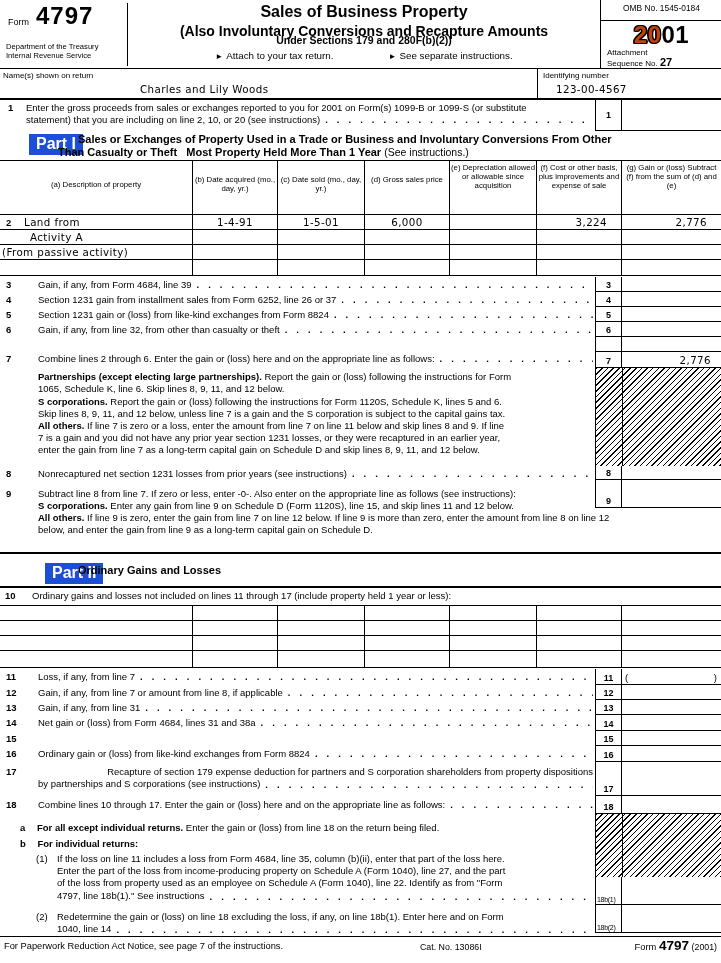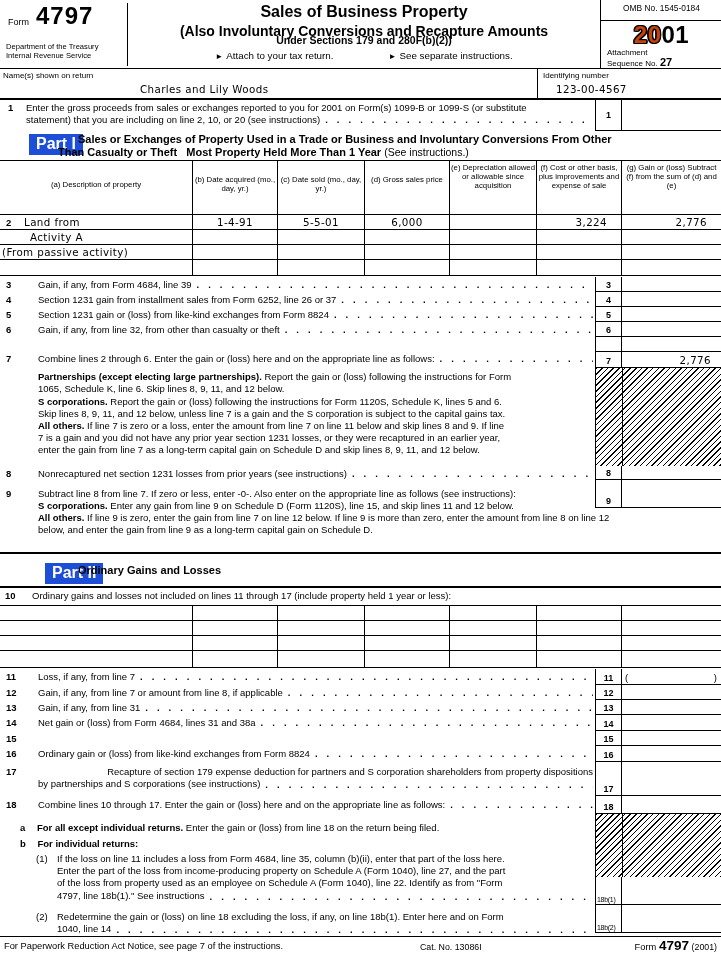--- a/index.html
+++ b/index.html
@@ -122,21 +122,21 @@
     <div class="gc hc" style="padding-top:15px;">(d) Gross sales price</div>
     <div class="gc hc">(e) Depreciation allowed or allowable since acquisition</div>
     <div class="gc hc">(f) Cost or other basis, plus improvements and expense of sale</div>
     <div class="gc hc lastcol">(g) Gain or (loss) Subtract (f) from the sum of (d) and (e)</div>
 
     <div class="gc dc">
         <span class="cnum">2</span>
         <span class="hand">Land from</span>
       </div>
     <div class="gc dc center hand">1-4-91</div>
-    <div class="gc dc center hand">5-5-01</div>
+    <div class="gc dc center hand">1-5-01</div>
     <div class="gc dc center hand">6,000</div>
     <div class="gc dc center hand"></div>
     <div class="gc dc right hand">3,224</div>
     <div class="gc dc right hand lastcol">2,776</div>
 
     <div class="gc dc" style="padding-left:30px;">
         <span class="hand">Activity A</span>
       </div>
     <div class="gc dc center hand"></div>
     <div class="gc dc center hand"></div>

